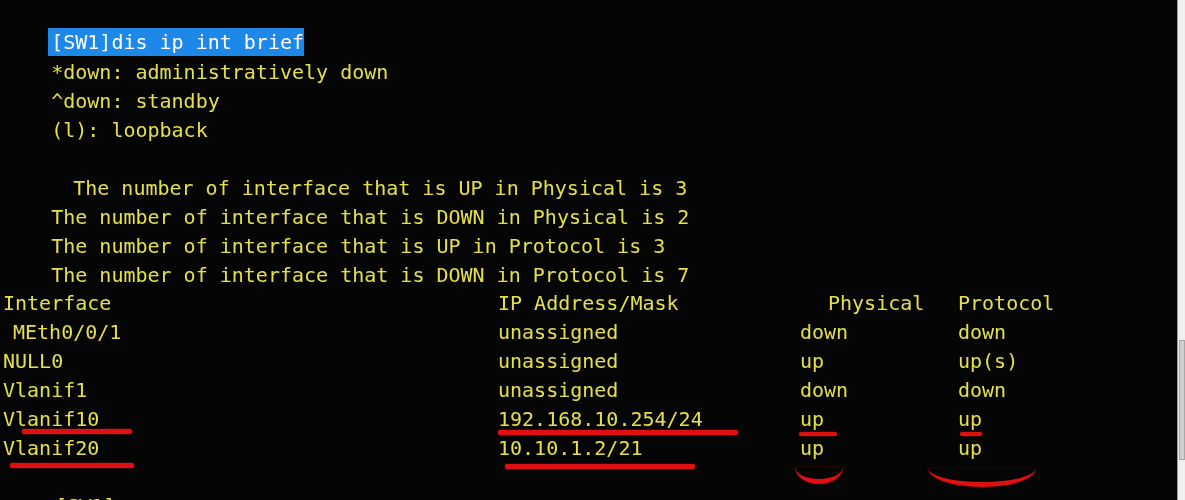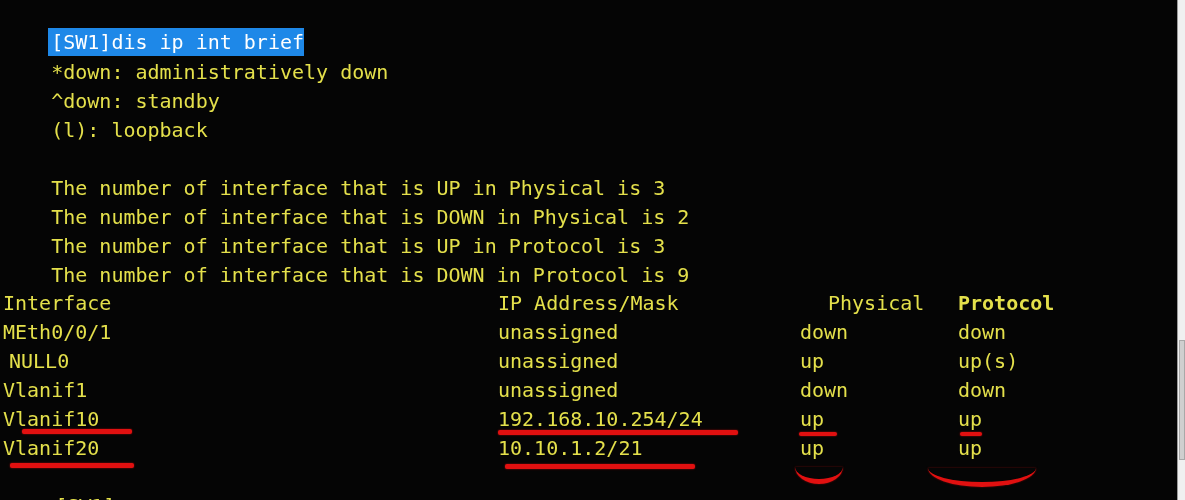--- a/index.html
+++ b/index.html
@@ -105,48 +105,48 @@
     <span class="txt" style="padding-left:3px;">*down: administratively down</span>
   </div>
   <div class="line" style="top:87px;">
     <span class="txt" style="padding-left:3px;">(l): loopback</span>
   </div>
   <div class="line" style="top:58px;">
     <span class="txt" style="padding-left:3px;">^down: standby</span>
   </div>
 
   <div class="line" style="top:145px;">
-    <span class="txt" style="padding-left:3px;">The number of interface that is UP in Physical is 3</span>
+    <span class="txt" style="padding-left:3px;margin-left:22px;">The number of interface that is UP in Physical is 3</span>
   </div>
   <div class="line" style="top:174px;">
     <span class="txt" style="padding-left:3px;">The number of interface that is DOWN in Physical is 2</span>
   </div>
   <div class="line" style="top:203px;">
     <span class="txt" style="padding-left:3px;">The number of interface that is UP in Protocol is 3</span>
   </div>
   <div class="line" style="top:232px;">
-    <span class="txt" style="padding-left:3px;">The number of interface that is DOWN in Protocol is 9</span>
+    <span class="txt" style="padding-left:3px;">The number of interface that is DOWN in Protocol is 7</span>
   </div>
 
   <div>
     <span class="cell" style="left:3px;top:289px;">Interface</span>
     <span class="cell" style="left:498px;top:289px;">IP Address/Mask</span>
     <span class="cell" style="left:800px;top:289px;margin-left:28px;">Physical</span>
-    <span class="cell" style="left:958px;top:289px;font-weight:bold;">Protocol</span>
+    <span class="cell" style="left:958px;top:289px;">Protocol</span>
   </div>
 
   <div>
-    <span class="cell" style="left:3px;top:318px;">MEth0/0/1</span>
+    <span class="cell" style="left:13px;top:318px;">MEth0/0/1</span>
     <span class="cell" style="left:498px;top:318px;">unassigned</span>
     <span class="cell" style="left:800px;top:318px;">down</span>
     <span class="cell" style="left:958px;top:318px;">down</span>
   </div>
 
   <div>
-    <span class="cell" style="left:9px;top:347px;">NULL0</span>
+    <span class="cell" style="left:3px;top:347px;">NULL0</span>
     <span class="cell" style="left:498px;top:347px;">unassigned</span>
     <span class="cell" style="left:800px;top:347px;">up</span>
     <span class="cell" style="left:958px;top:347px;">up(s)</span>
   </div>
 
   <div>
     <span class="cell" style="left:3px;top:376px;">Vlanif1</span>
     <span class="cell" style="left:498px;top:376px;">unassigned</span>
     <span class="cell" style="left:800px;top:376px;">down</span>
     <span class="cell" style="left:958px;top:376px;">down</span>

